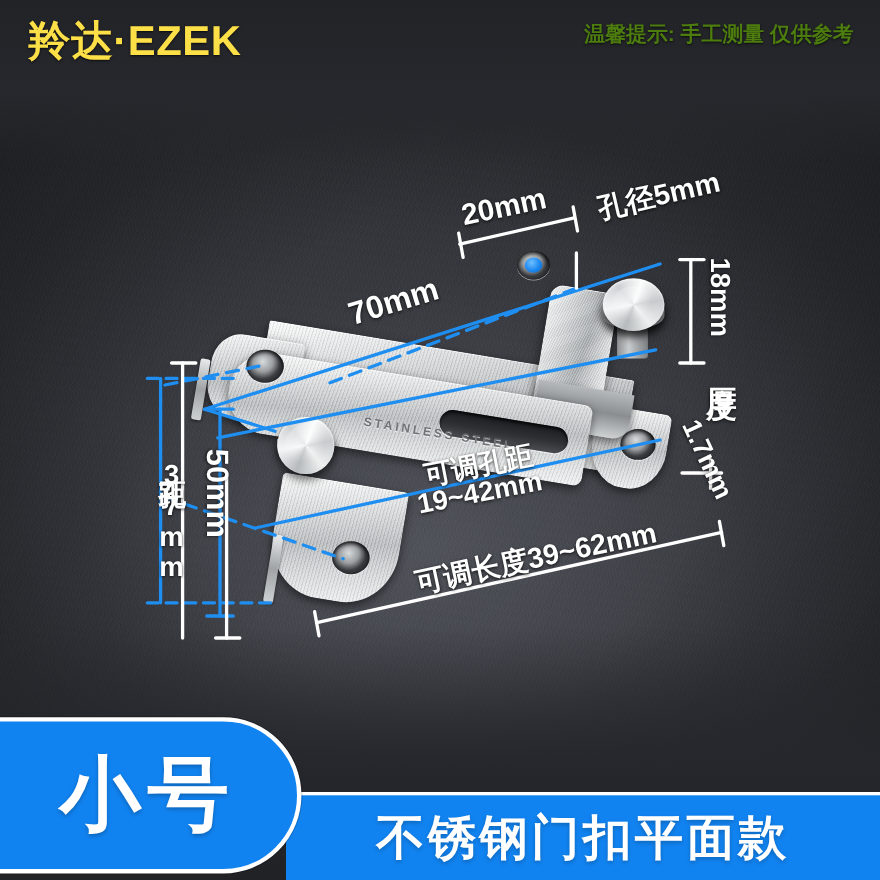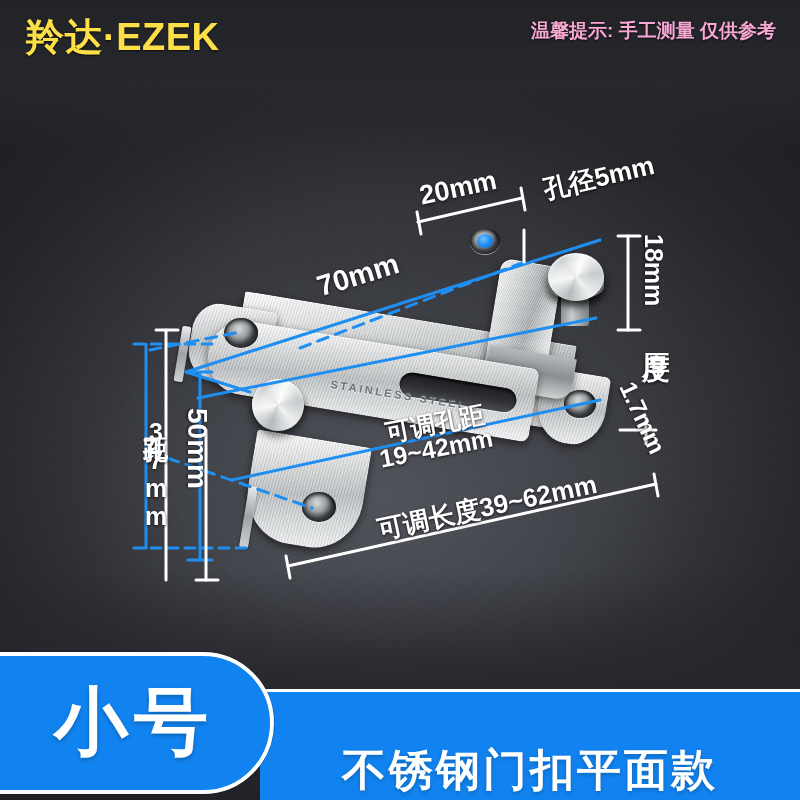--- a/index.html
+++ b/index.html
@@ -50,21 +50,21 @@
   .brand {
     position: absolute; left: 26px; top: 12px;
     font-size: 38px; font-weight: 700; letter-spacing: .5px;
     color: #fde047;
     text-shadow: 0 1px 2px rgba(0,0,0,.7);
     white-space: nowrap;
   }
   .tip {
     position: absolute; right: 24px; top: 18px;
     font-size: 19px; font-weight: 600;
-    color: #f9a8d4;
+    color: #4d7c0f;
     text-shadow: 0 1px 2px rgba(0,0,0,.7);
     white-space: nowrap;
   }
 
   
   #product { position: absolute; left: 0; top: 0; width: 800px; height: 660px; }
 
   .metal {
     position: absolute;
     background-image:
@@ -243,25 +243,25 @@
   }
   .badge span {
     color: #fff; font-size: 74px; font-weight: 700;
     letter-spacing: 6px; text-indent: 6px;
     margin-left: 14px;
     text-shadow: 0 2px 4px rgba(0,0,0,.25);
     text-align: right;
   }
   .bar {
     position: absolute; left: 260px; bottom: 0;
-    width: 540px; height: 111px;
+    width: 540px; height: 80px;
     background: var(--blue, #1183f0);
     border-top: 3px solid #ffffff;
     box-sizing: border-box;
-    display: flex; align-items: flex-end; justify-content: center;
+    display: flex; align-items: center; justify-content: center;
   }
   .bar span {
     color: #fff; font-size: 44px; font-weight: 700; letter-spacing: 3px;
     text-shadow: 0 2px 4px rgba(0,0,0,.22);
   }
 </style>
 </head>
 <body>
 
 <div id="stage">

